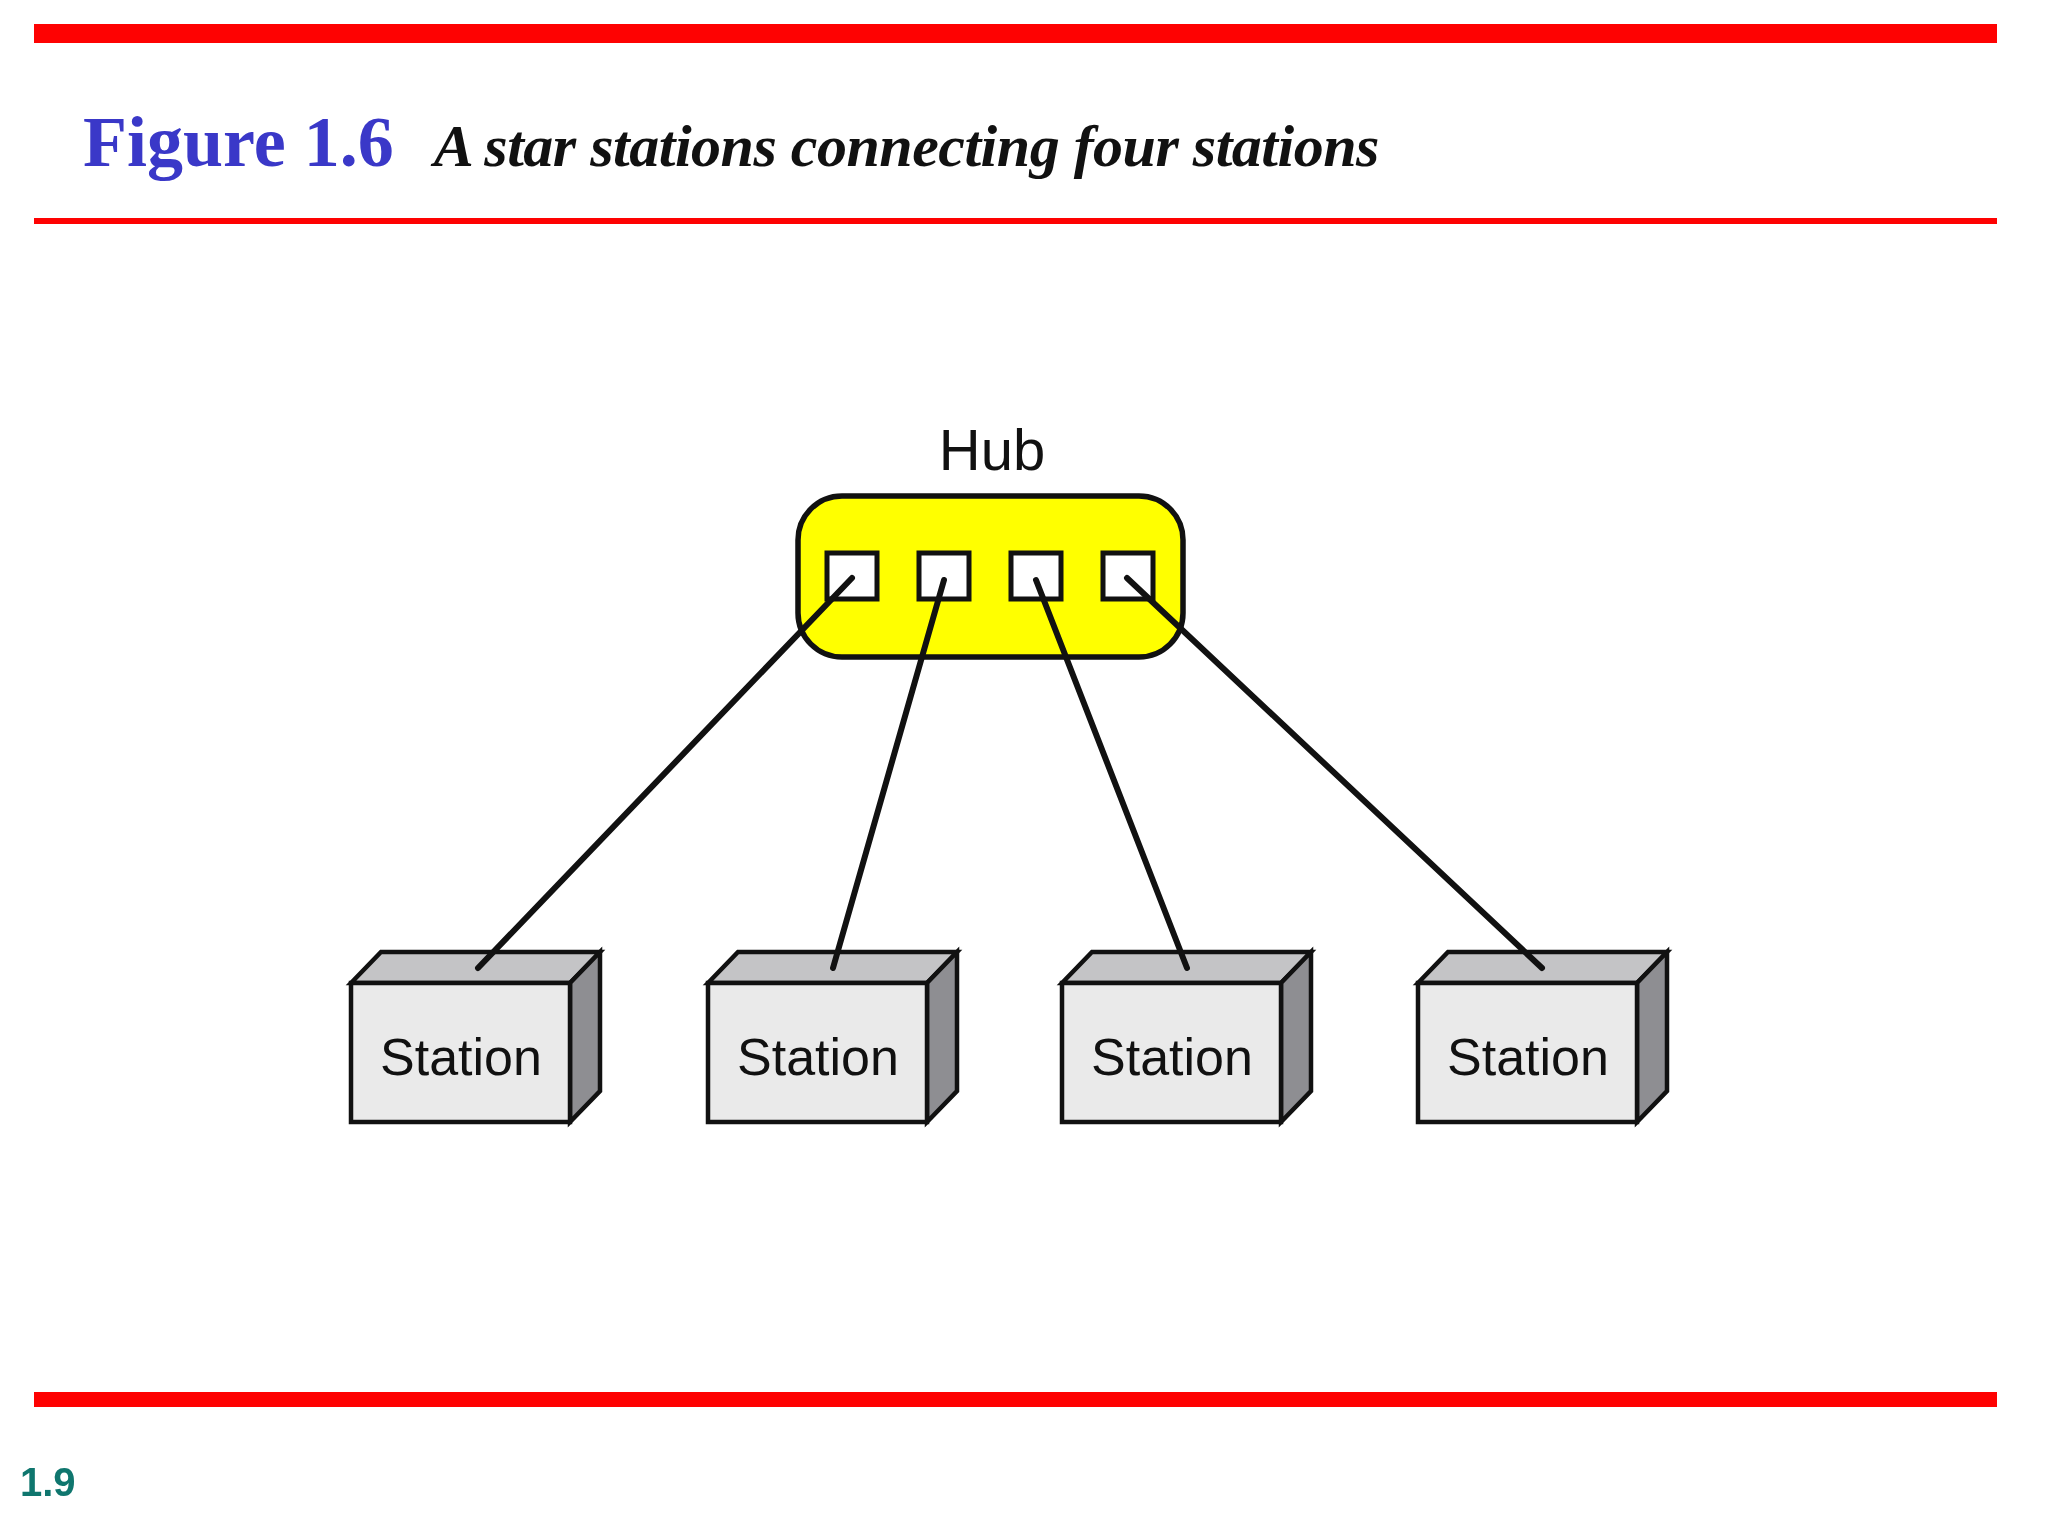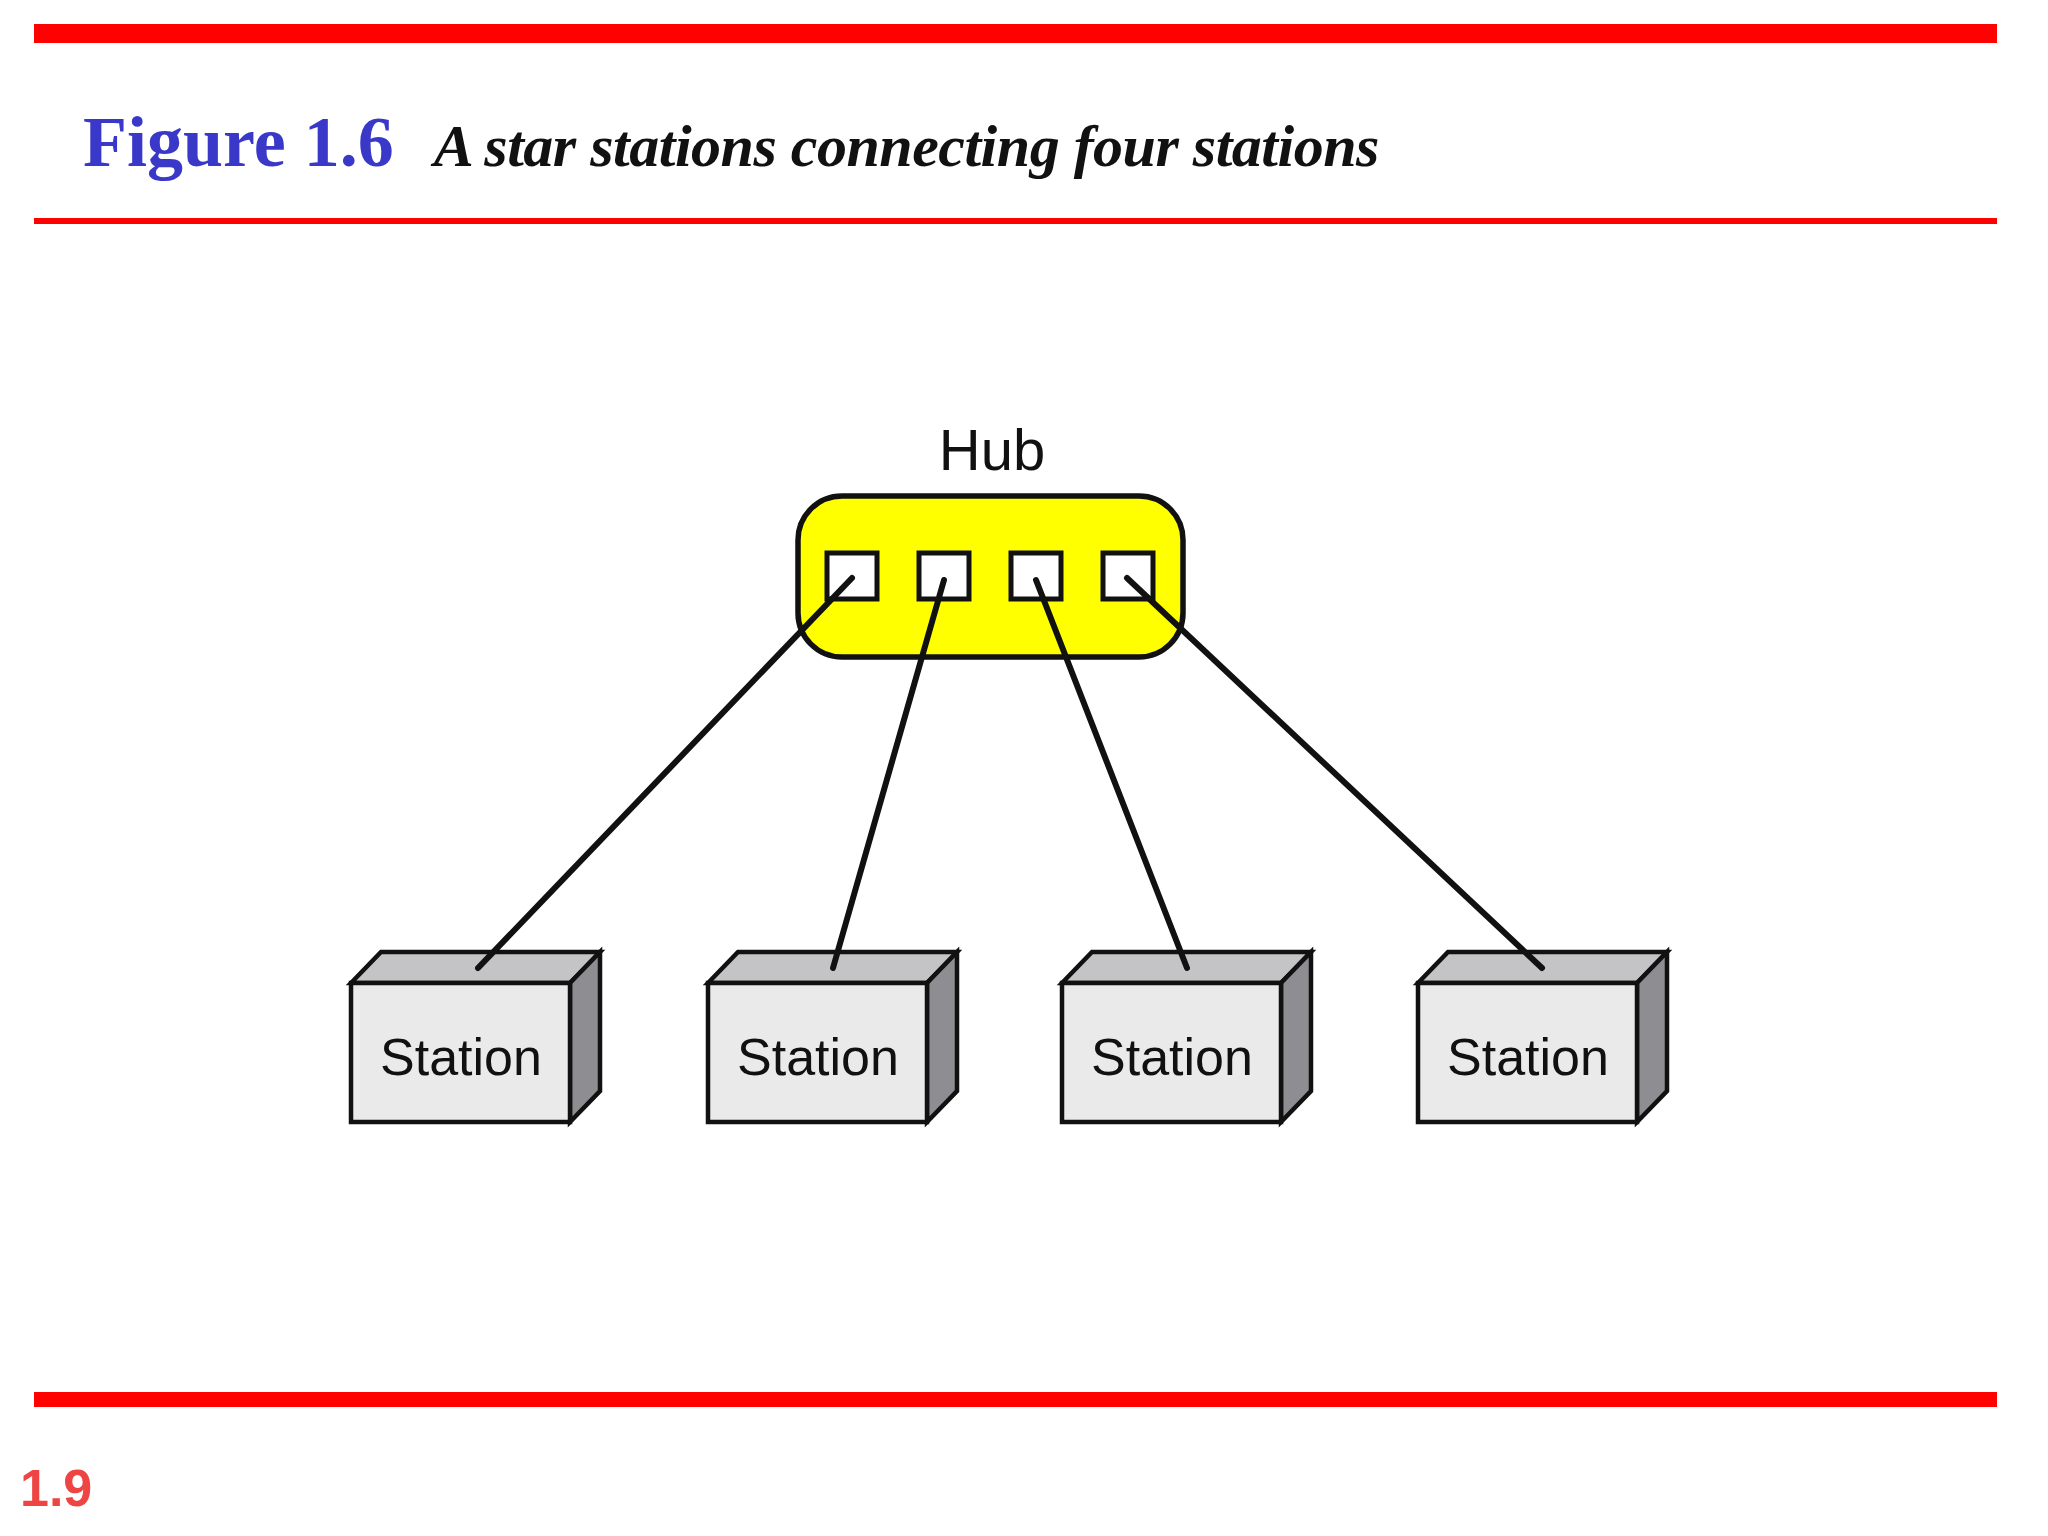--- a/index.html
+++ b/index.html
@@ -91,24 +91,24 @@
   }
   .link {
     stroke: var(--ink, #111111);
     stroke-width: 6;
     stroke-linecap: round;
   }
   .page-number {
     position: absolute;
     left: 20px;
     top: 1462px;
-    font-size: 52px;
+    font-size: 40px;
     font-weight: bold;
     line-height: 1;
-    color: #ef4444;
+    color: #0f766e;
   }
 </style>
 </head>
 <body>
 
 <div class="slide">
 
   <div class="bar top"></div>
 
   <div class="title-row">

